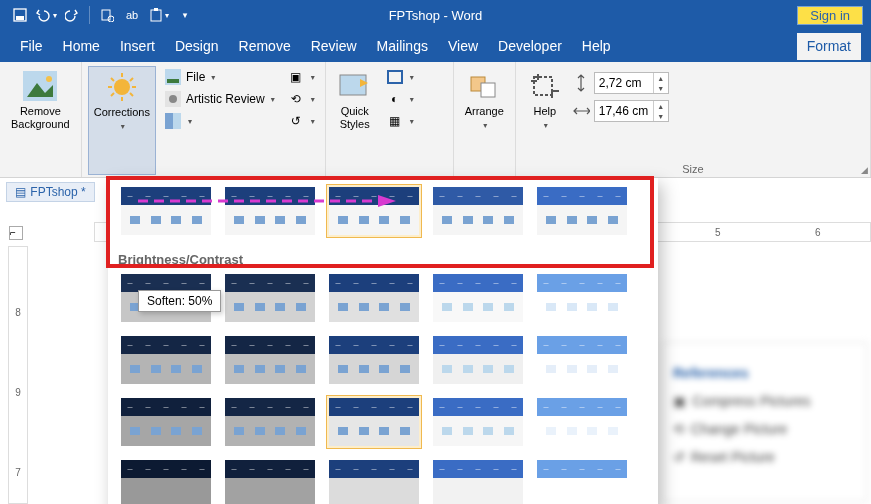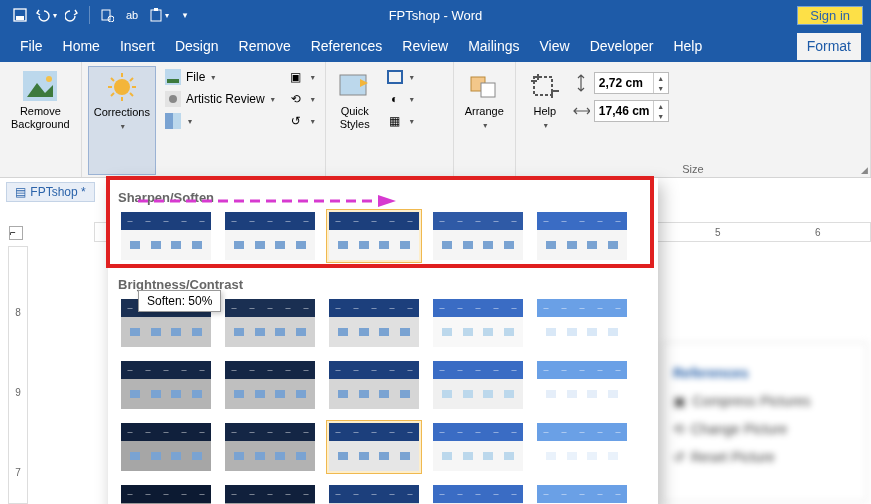--- a/index.html
+++ b/index.html
@@ -26,21 +26,21 @@
 .big-btn.selected { background: #d4dde9; border: 1px solid #9ab2d4; }
 .big-btn .icon-box { width: 36px; height: 34px; display: flex; align-items: center; justify-content: center; margin-bottom: 2px; }
 .big-btn .label { font-size: 11px; text-align: center; line-height: 1.2; }
 
 .small-row { display: flex; align-items: center; gap: 4px; padding: 2px 4px; font-size: 12px; cursor: pointer; white-space: nowrap; }
 .small-icon { width: 18px; height: 18px; display: inline-flex; align-items: center; justify-content: center; }
 .drop-arrow { font-size: 8px; color: #555; margin-left: 2px; }
 .col-stack { display: flex; flex-direction: column; }
 
 .spin-input { display: flex; align-items: center; border: 1px solid #bbb; background: #fff; height: 22px; }
-.spin-input input { border: none; width: 58px; padding: 0 4px; font-size: 12px; outline: none; font-weight: bold; }
+.spin-input input { border: none; width: 58px; padding: 0 4px; font-size: 12px; outline: none; }
 .spin-btns { display: flex; flex-direction: column; border-left: 1px solid #ccc; }
 .spin-btns span { width: 14px; height: 10px; font-size: 7px; display: flex; align-items: center; justify-content: center; cursor: pointer; color: #555; }
 .doc-tabs { position: absolute; top: 182px; left: 6px; background: #e8eef7; border: 1px solid #c4d3e6; padding: 2px 8px; font-size: 12px; color: #2b63aa; display: flex; align-items: center; gap: 4px; }
 .hruler { position: absolute; top: 222px; left: 94px; right: 0; height: 20px; background: #fff; border: 1px solid #ddd; display: flex; align-items: center; font-size: 10px; }
 .hruler-mark { position: absolute; font-size: 10px; color: #666; }
 .vruler { position: absolute; top: 246px; left: 8px; width: 20px; bottom: 0; background: #fff; border: 1px solid #ddd; }
 .vruler-mark { position: absolute; font-size: 10px; color: #666; left: 50%; transform: translateX(-50%); }
 
 .dropdown-panel { position: absolute; top: 178px; left: 108px; width: 550px; background: #fff; z-index: 50; padding: 6px 10px 10px; box-shadow: 4px 6px 16px rgba(0,0,0,0.25); }
 .panel-sec-title { font-size: 13px; font-weight: 600; color: #666; margin: 6px 0 4px; }
@@ -112,21 +112,20 @@
   <div class="title-text">FPTshop  -  Word</div>
   <div class="signin">Sign in</div>
 </div>
 
 <div class="menubar">
   <span class="menu-item">File</span>
   <span class="menu-item">Home</span>
   <span class="menu-item">Insert</span>
   <span class="menu-item">Design</span>
   <span class="menu-item">Remove</span>
-  <span class="menu-item">References</span>
   <span class="menu-item">Review</span>
   <span class="menu-item">Mailings</span>
   <span class="menu-item">View</span>
   <span class="menu-item">Developer</span>
   <span class="menu-item">Help</span>
   <span style="flex:1"></span>
   <span class="menu-item active">Format</span>
 </div>
 
 <div class="ribbon">
@@ -325,21 +324,20 @@
     <circle cx="7" cy="7" r="3" fill="#f3b53a"></circle>
     <g stroke="#f3b53a">
       <line x1="7" y1="0" x2="7" y2="2"></line>
       <line x1="7" y1="12" x2="7" y2="14"></line>
       <line x1="0" y1="7" x2="2" y2="7"></line>
       <line x1="12" y1="7" x2="14" y2="7"></line>
     </g>
   </svg>
 
 <div class="dropdown-panel">
-  <div class="panel-sec-title">Sharpen/Soften</div>
   <div class="thumb-row" id="row1">
       <div class="thumb">
         <div class="thumb-inner">
           <div class="thumb-bar" style="background: rgb(28, 63, 124);">
             <span>—</span>
             <span>—</span>
             <span>—</span>
             <span>—</span>
             <span>—</span>
           </div>

